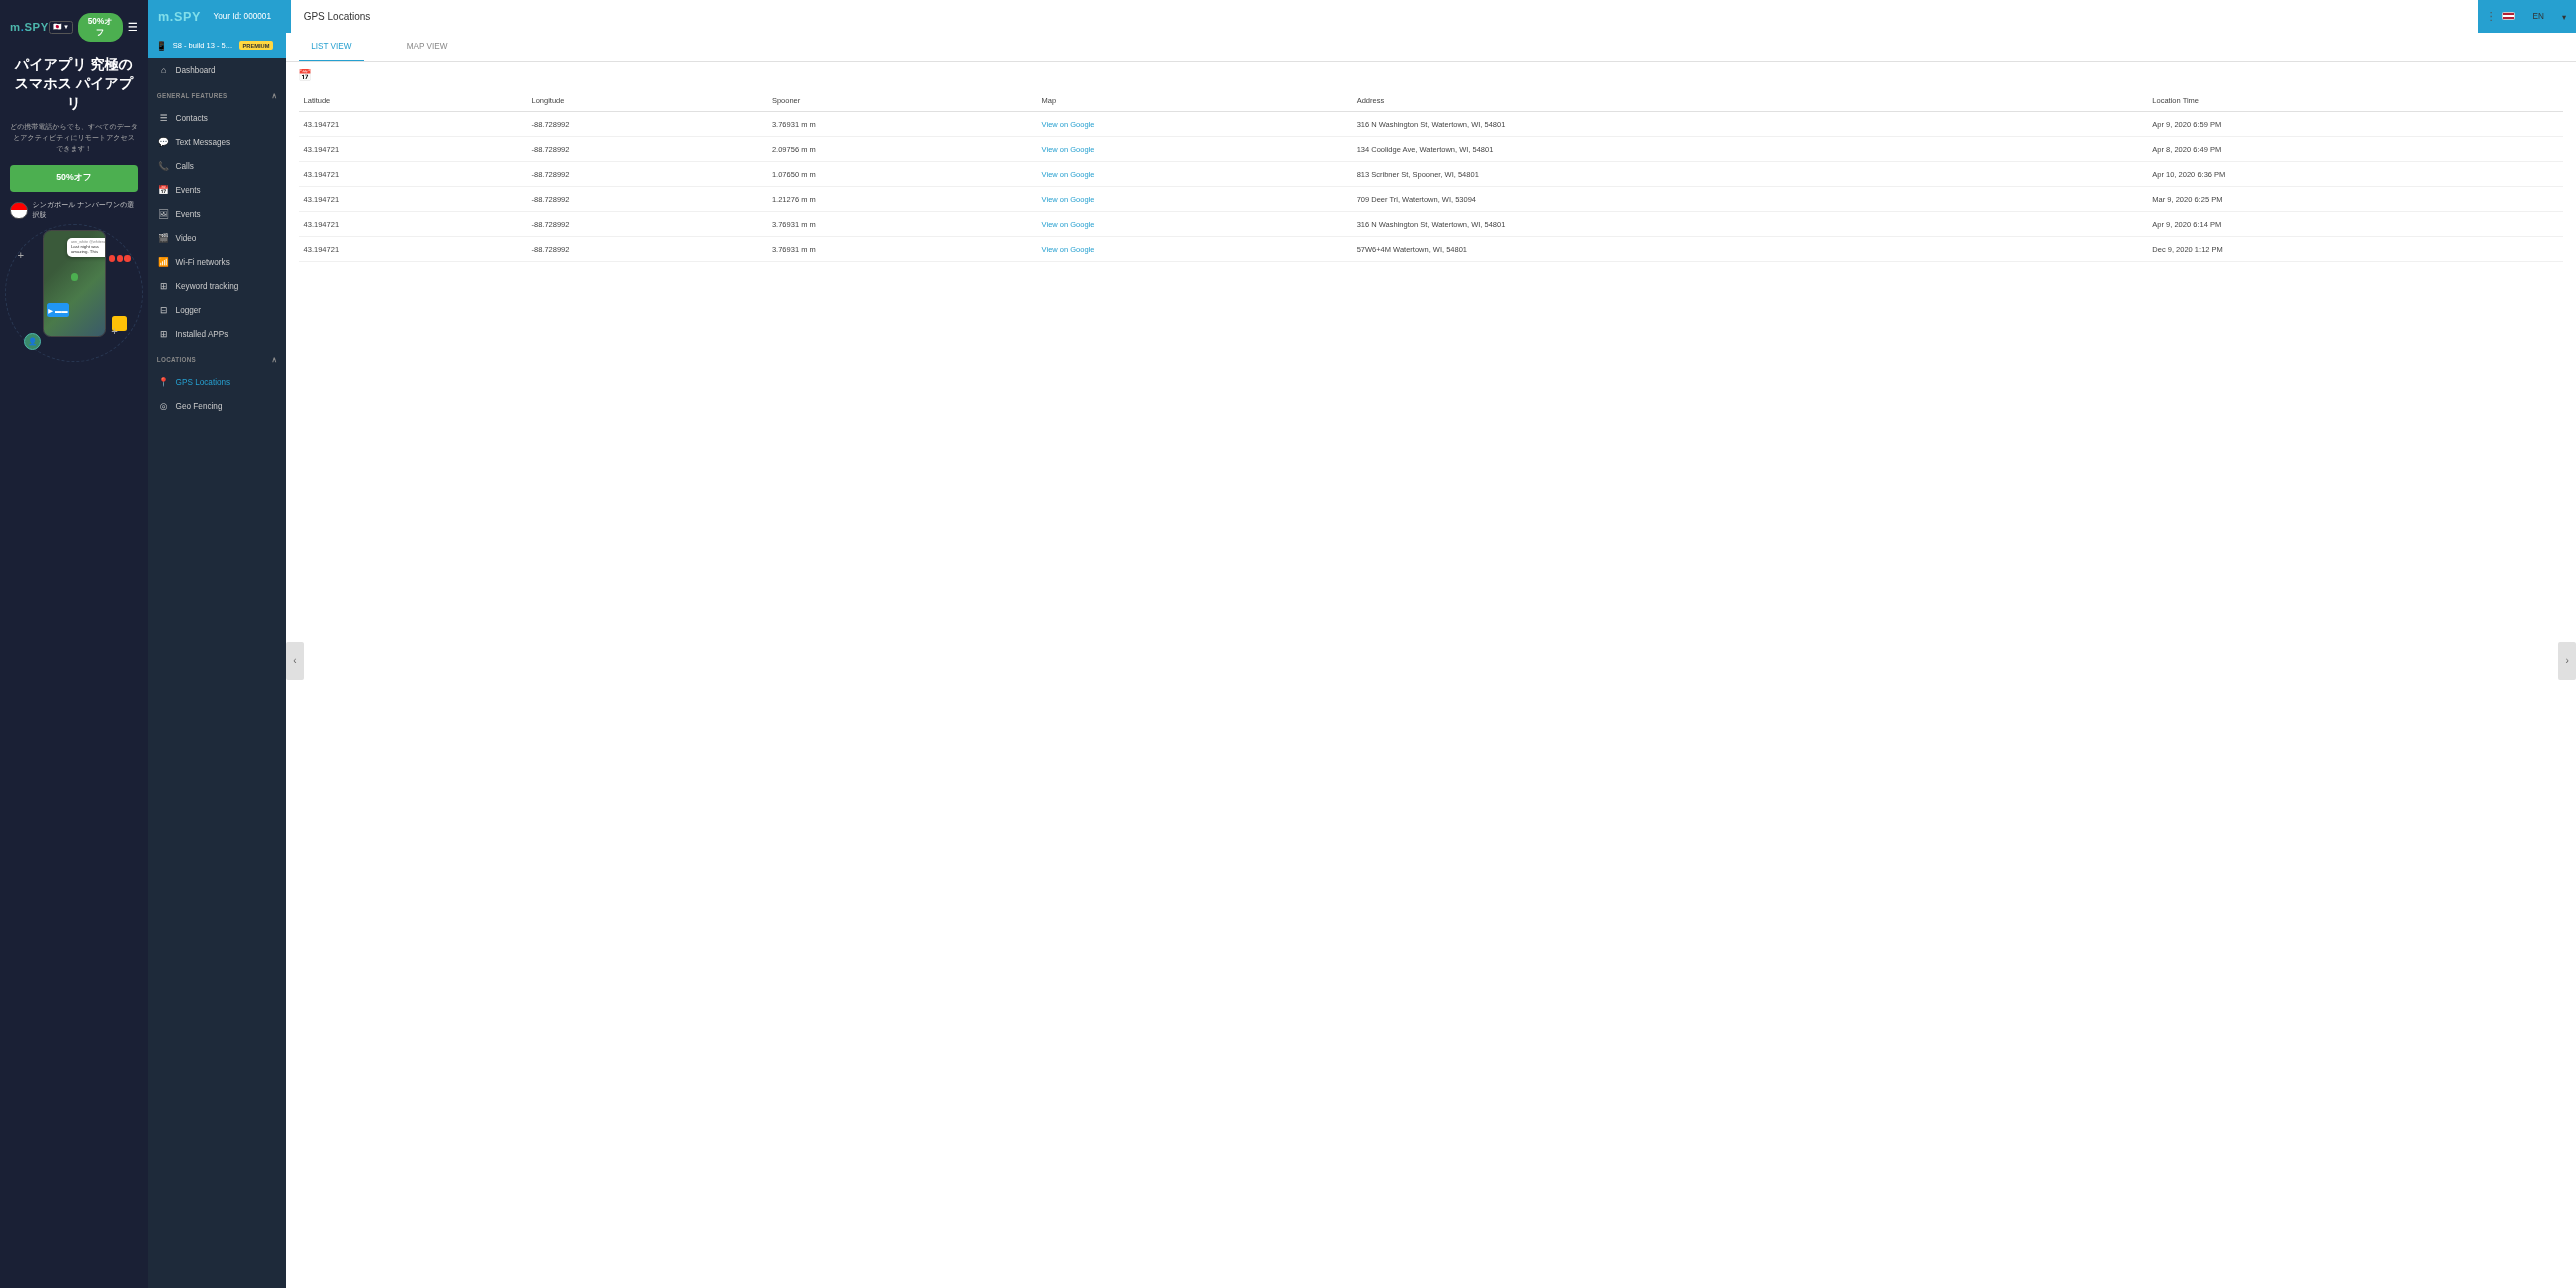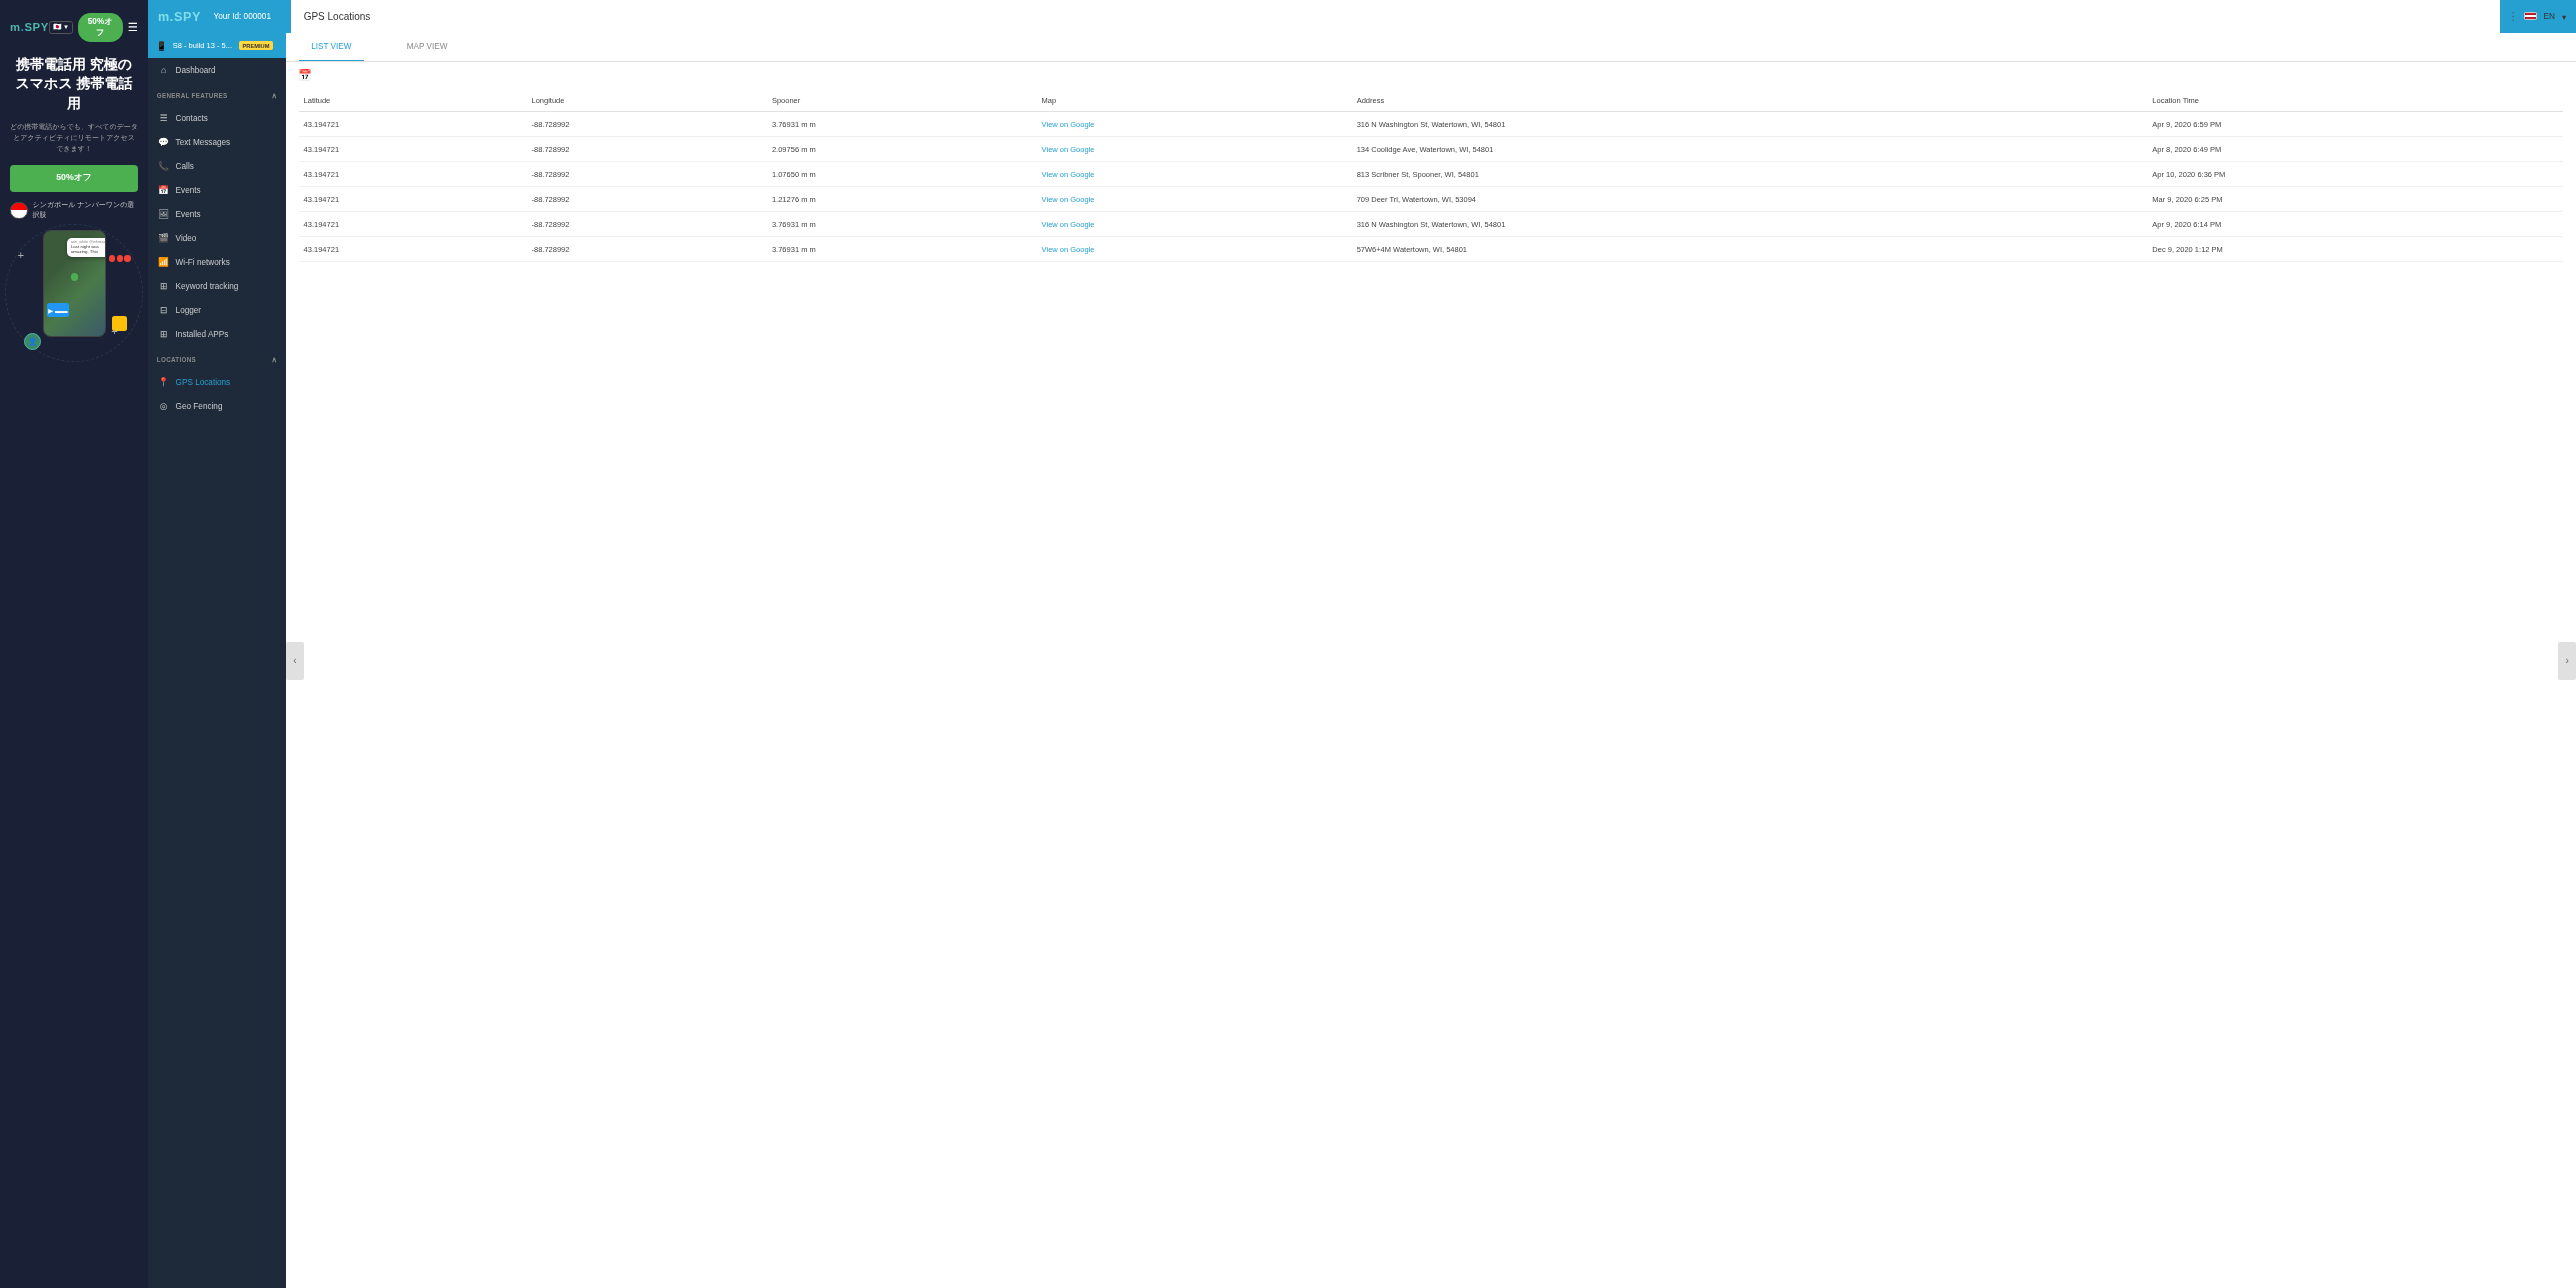--- a/index.html
+++ b/index.html
@@ -291,21 +291,21 @@
     }
     .dots-menu {
       color: #555;
       font-size: 11.3px;
       cursor: pointer;
       background: none;
       border: none;
     }
     .lang-selector {
       display: flex;
-      gap: 7px;
+      gap: 18px;
       color: #333;
       font-size: 8.2px;
       cursor: pointer;
     }
     .us-flag-small {
       width: 12.6px;
       height: 8.8px;
       background: linear-gradient(180deg, #b22234 33%, white 33%, white 66%, #b22234 66%);
       border: 0.6px solid #ccc;
       border-radius: 1.3px;
@@ -480,21 +480,21 @@
     <div class="header-right">
       <button class="flag-btn">
         <span>🇯🇵</span>
         <span>▾</span>
       </button>
       <button class="discount-btn">50%オフ</button>
       <button class="hamburger">☰</button>
     </div>
   </div>
 
-  <h1 class="hero-title">携帯電話用 究極のスマホス 携帯電話用</h1>
+  <h1 class="hero-title">パイアプリ 究極のスマホス パイアプリ</h1>
   <p class="hero-subtitle">どの携帯電話からでも、すべてのデータとアクティビティにリモートアクセスできます！</p>
   <button class="cta-btn">50%オフ</button>
 
   <div class="singapore-badge">
     <div class="sg-flag"></div>
     <span class="sg-text">シンガポール ナンバーワンの選択肢</span>
   </div>
 
   <div class="phone-mockup">
     <div class="glow-circle"></div>

